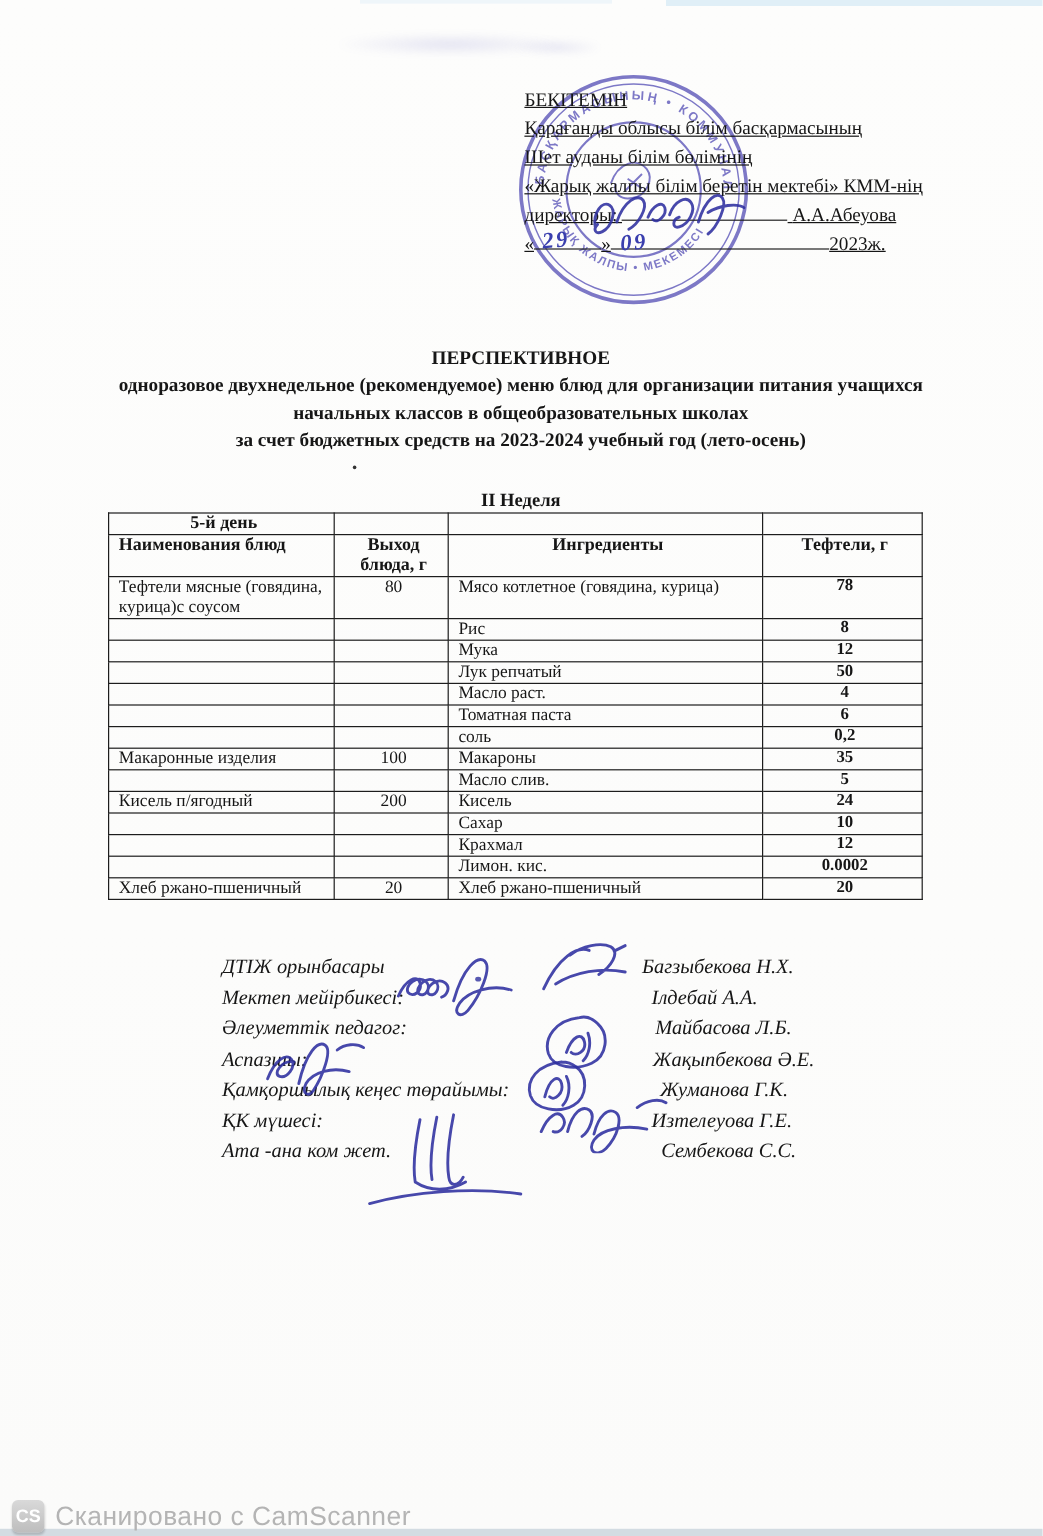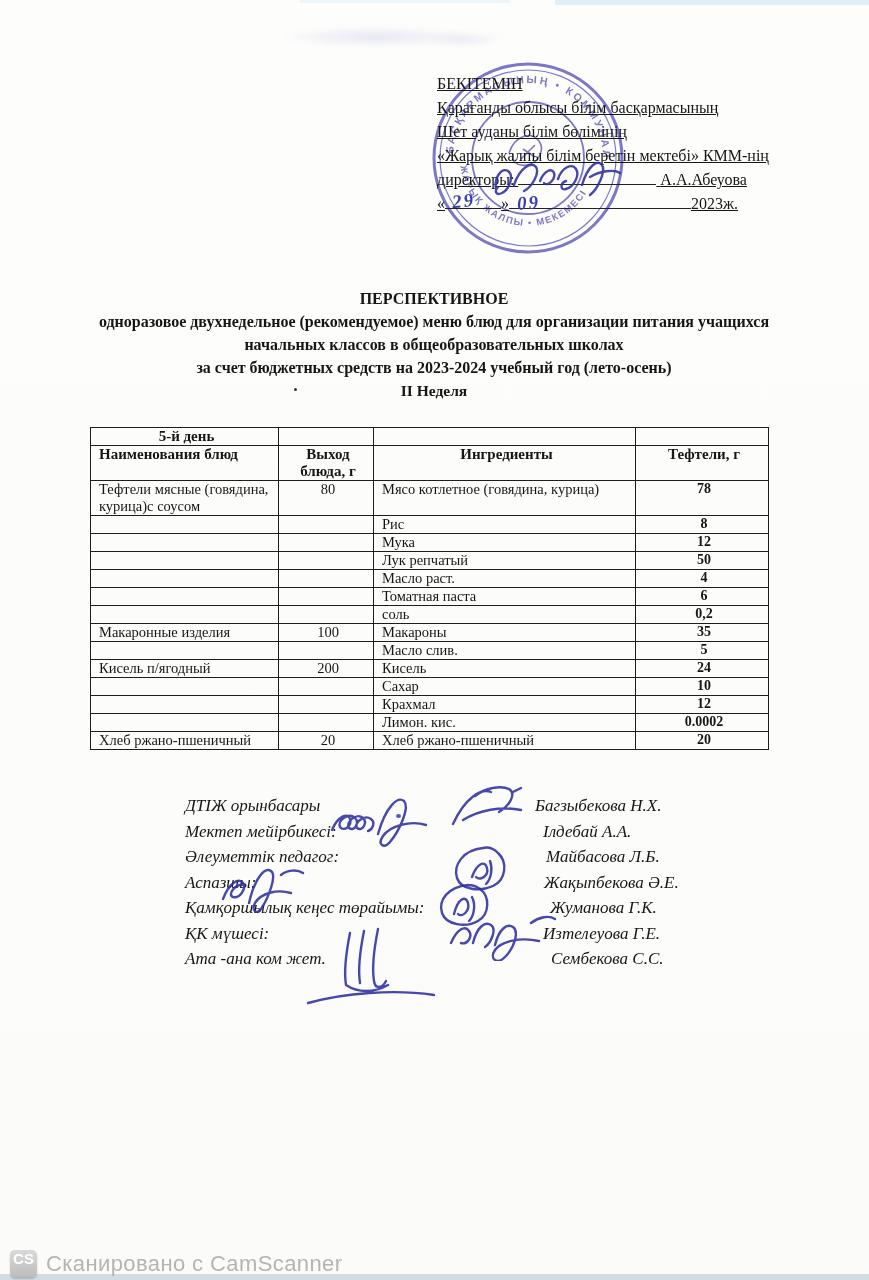--- a/index.html
+++ b/index.html
@@ -16,21 +16,21 @@
   .ink-dot{position:absolute;border-radius:50%;}
   
   .approval{position:absolute;left:437px;top:72px;width:420px;font-size:16px;line-height:24px;}
   .approval .row{white-space:nowrap;text-decoration:underline;}
   .uline{display:inline-block;border-bottom:1.6px solid #222;height:14px;vertical-align:baseline;}
   .hw{position:absolute;font-style:italic;font-weight:bold;font-size:19px;color:#3a3fae;transform:rotate(-6deg);letter-spacing:2px;}
   
   .stamp{position:absolute;left:427px;top:57px;width:202px;height:202px;opacity:.78;filter:blur(.35px);pointer-events:none;}
   
   .title-block{position:absolute;left:44px;top:287px;width:780px;text-align:center;font-weight:bold;font-size:16px;line-height:23px;}
-  .week{font-size:15.5px;}
+  .week{margin-top:27px;font-size:15.5px;}
   
   table.menu{position:absolute;left:90px;top:427px;width:678px;border-collapse:collapse;table-layout:fixed;font-size:14.5px;}
   table.menu td{border:1.6px solid #1d1d1d;padding:0 4px 0 8px;vertical-align:top;overflow:hidden;}
   table.menu tr{height:18px;}
   tr.r-day{height:26px;}
   tr.r-head{height:40px;}
   tr.r-tall{height:48px;}
   td.c-day{font-weight:bold;text-align:center;font-size:15px;margin-left:40px;}
   td.c-headname{font-weight:bold;font-size:15px;}
   td.c-headc{font-weight:bold;text-align:center;font-size:15px;line-height:17px;}
@@ -46,21 +46,21 @@
   .sigrow:nth-of-type(5) .signame{transform:translateX(15px);}
   .sigrow:nth-of-type(6) .signame{transform:translateX(8px);}
   .sigrow:nth-of-type(7) .signame{transform:translateX(16px);}
   .inksig{position:absolute;pointer-events:none;}
   .inksig path, .inksig ellipse{fill:none;stroke:#2e2f9f;stroke-width:2.4;stroke-linecap:round;stroke-linejoin:round;opacity:.88;}
   
   .cs-badge{
     position:absolute;left:10px;top:1250px;width:27px;height:27px;border-radius:5px;
     background:linear-gradient(180deg,#d9d9d9,#bdbdbd);box-shadow:0 2px 2px rgba(0,0,0,.18);
     color:#ffffff;font-family:"Liberation Sans",sans-serif;font-weight:bold;font-size:15px;
-    display:flex;justify-content:center;
+    display:flex;align-items:center;justify-content:center;
   }
   .cs-text{
     position:absolute;left:46px;top:1251px;font-family:"Liberation Sans",sans-serif;
     font-size:22px;color:#b4b4b4;letter-spacing:.4px;
   }
 </style>
 </head>
 <body>
 
 <div class="page">

